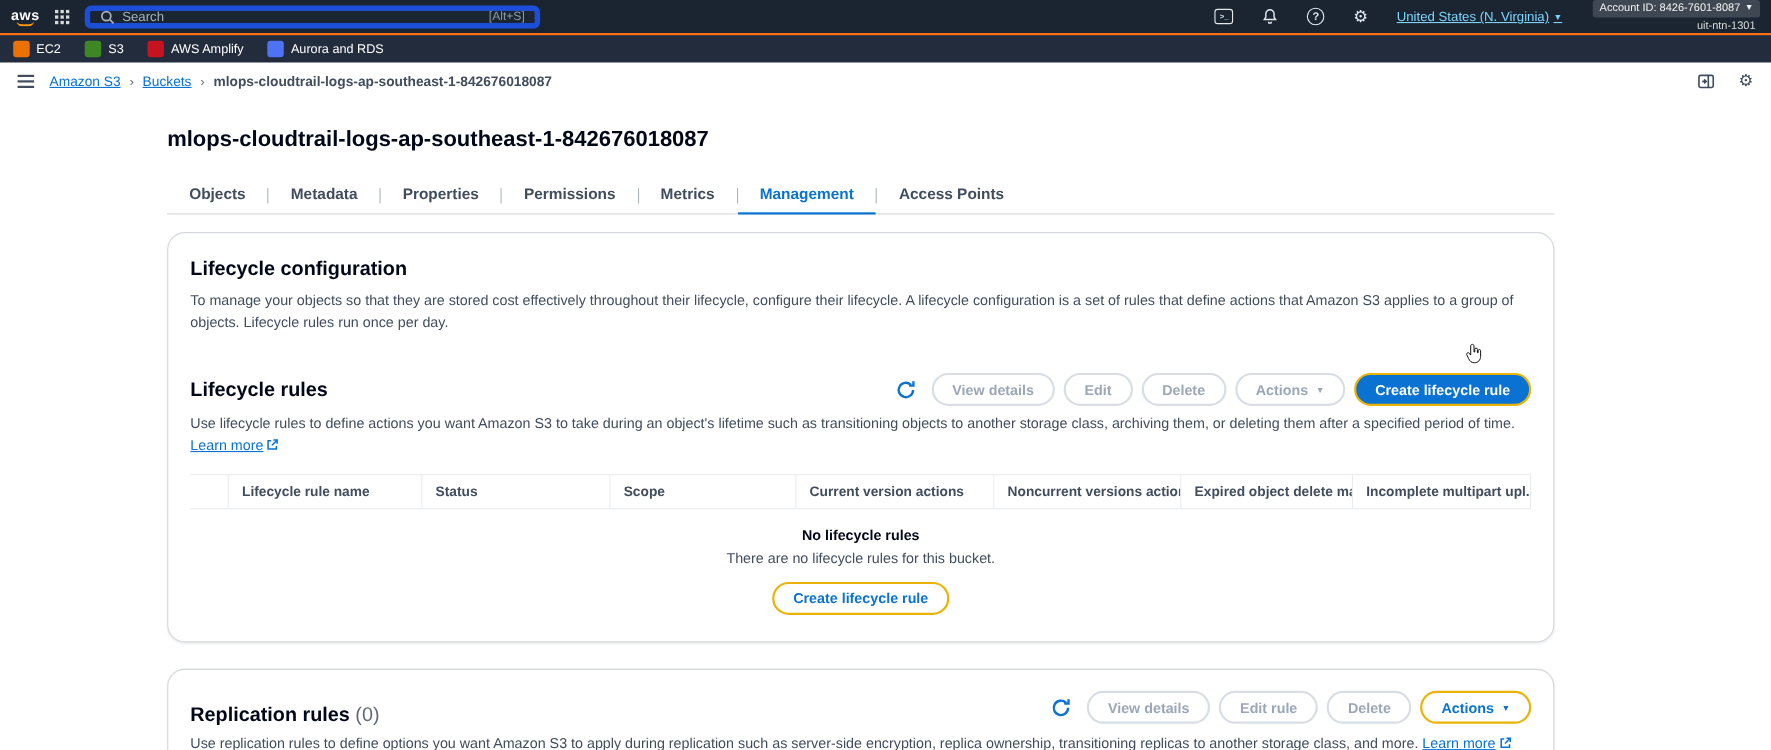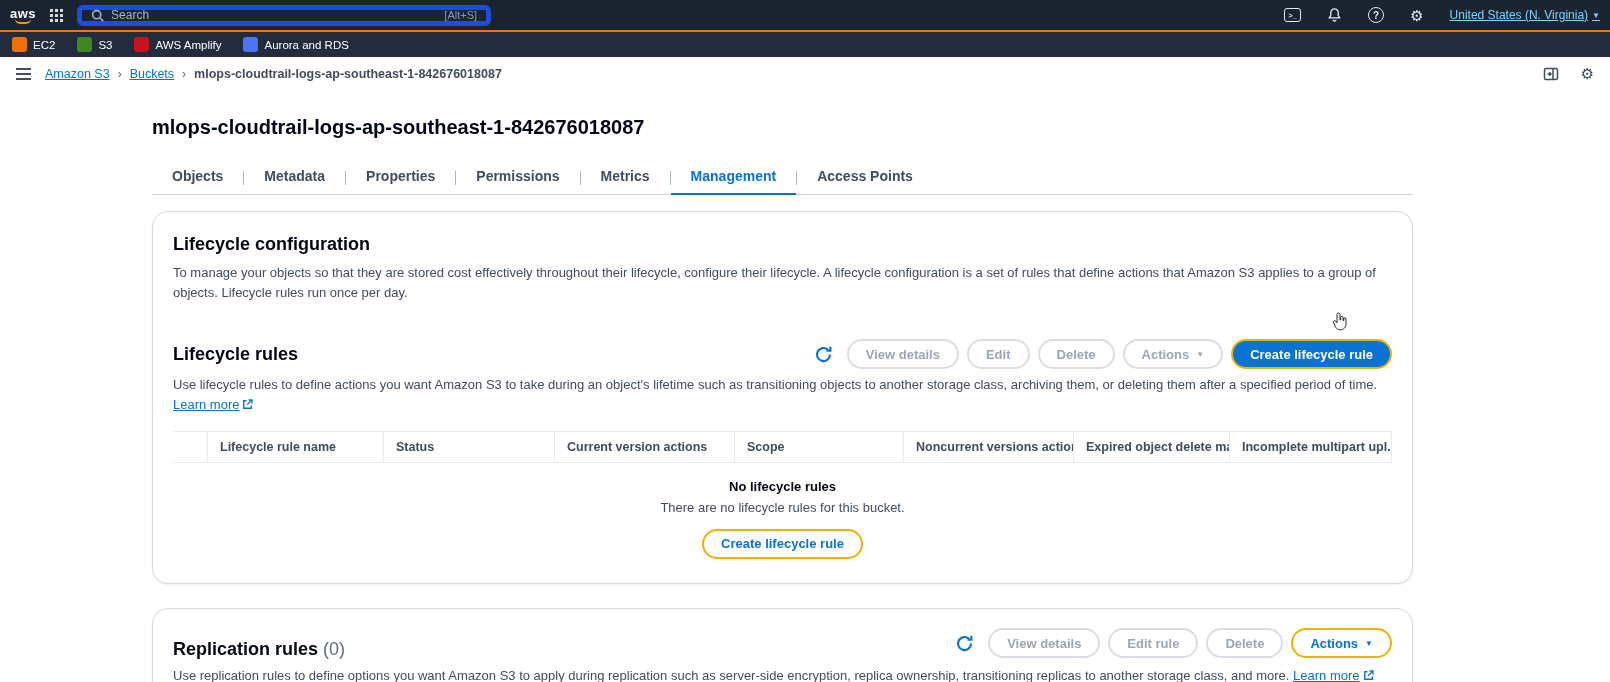--- a/index.html
+++ b/index.html
@@ -129,20 +129,26 @@
         <path d="M6.5 13a1.5 1.5 0 0 0 3 0"></path>
       </svg>
     </span>
     <span class="hicon">
         <span class="qmark">?</span>
       </span>
     <span class="hicon gear-glyph">⚙</span>
     <span class="region">
       <span>United States (N. Virginia)</span><span class="caret">▼</span>
     </span>
+    <div class="account">
+      <div class="acct-id">
+        <span>Account ID: 8426-7601-8087</span><span class="caret">▼</span>
+      </div>
+      <div class="acct-name">uit-ntn-1301</div>
+    </div>
   </div>
 </div>
 
 <div class="favbar">
   <div class="fav-item">
     <span class="fav-icon" style="background-color: rgb(237, 113, 0);"></span>
     <span>EC2</span>
   </div>
   <div class="fav-item">
     <span class="fav-icon" style="background-color: rgb(63, 134, 36);"></span>
@@ -233,22 +239,22 @@
             <path d="M6.5 2.5h-4v11h11v-4"></path>
             <path d="M9.5 1.5h5v5"></path>
             <path d="M14 2L7.5 8.5"></path>
           </svg></span>
     </p>
 
     <div class="thead">
       <div class="th-col first" style="width:34px"></div>
       <div class="th-col" style="width:176px">Lifecycle rule name</div>
       <div class="th-col" style="width:171px">Status</div>
+      <div class="th-col" style="width:169px">Scope</div>
       <div class="th-col" style="width:180px">Current version actions</div>
-      <div class="th-col" style="width:169px">Scope</div>
       <div class="th-col" style="width:170px">Noncurrent versions actions</div>
       <div class="th-col" style="width:156px">Expired object delete mar...</div>
       <div class="th-col last" style="width:163px">Incomplete multipart upl...</div>
     </div>
 
     <div class="empty">
       <div class="empty-title">No lifecycle rules</div>
       <div class="empty-msg">There are no lifecycle rules for this bucket.</div>
       <button class="btn">Create lifecycle rule</button>
     </div>

